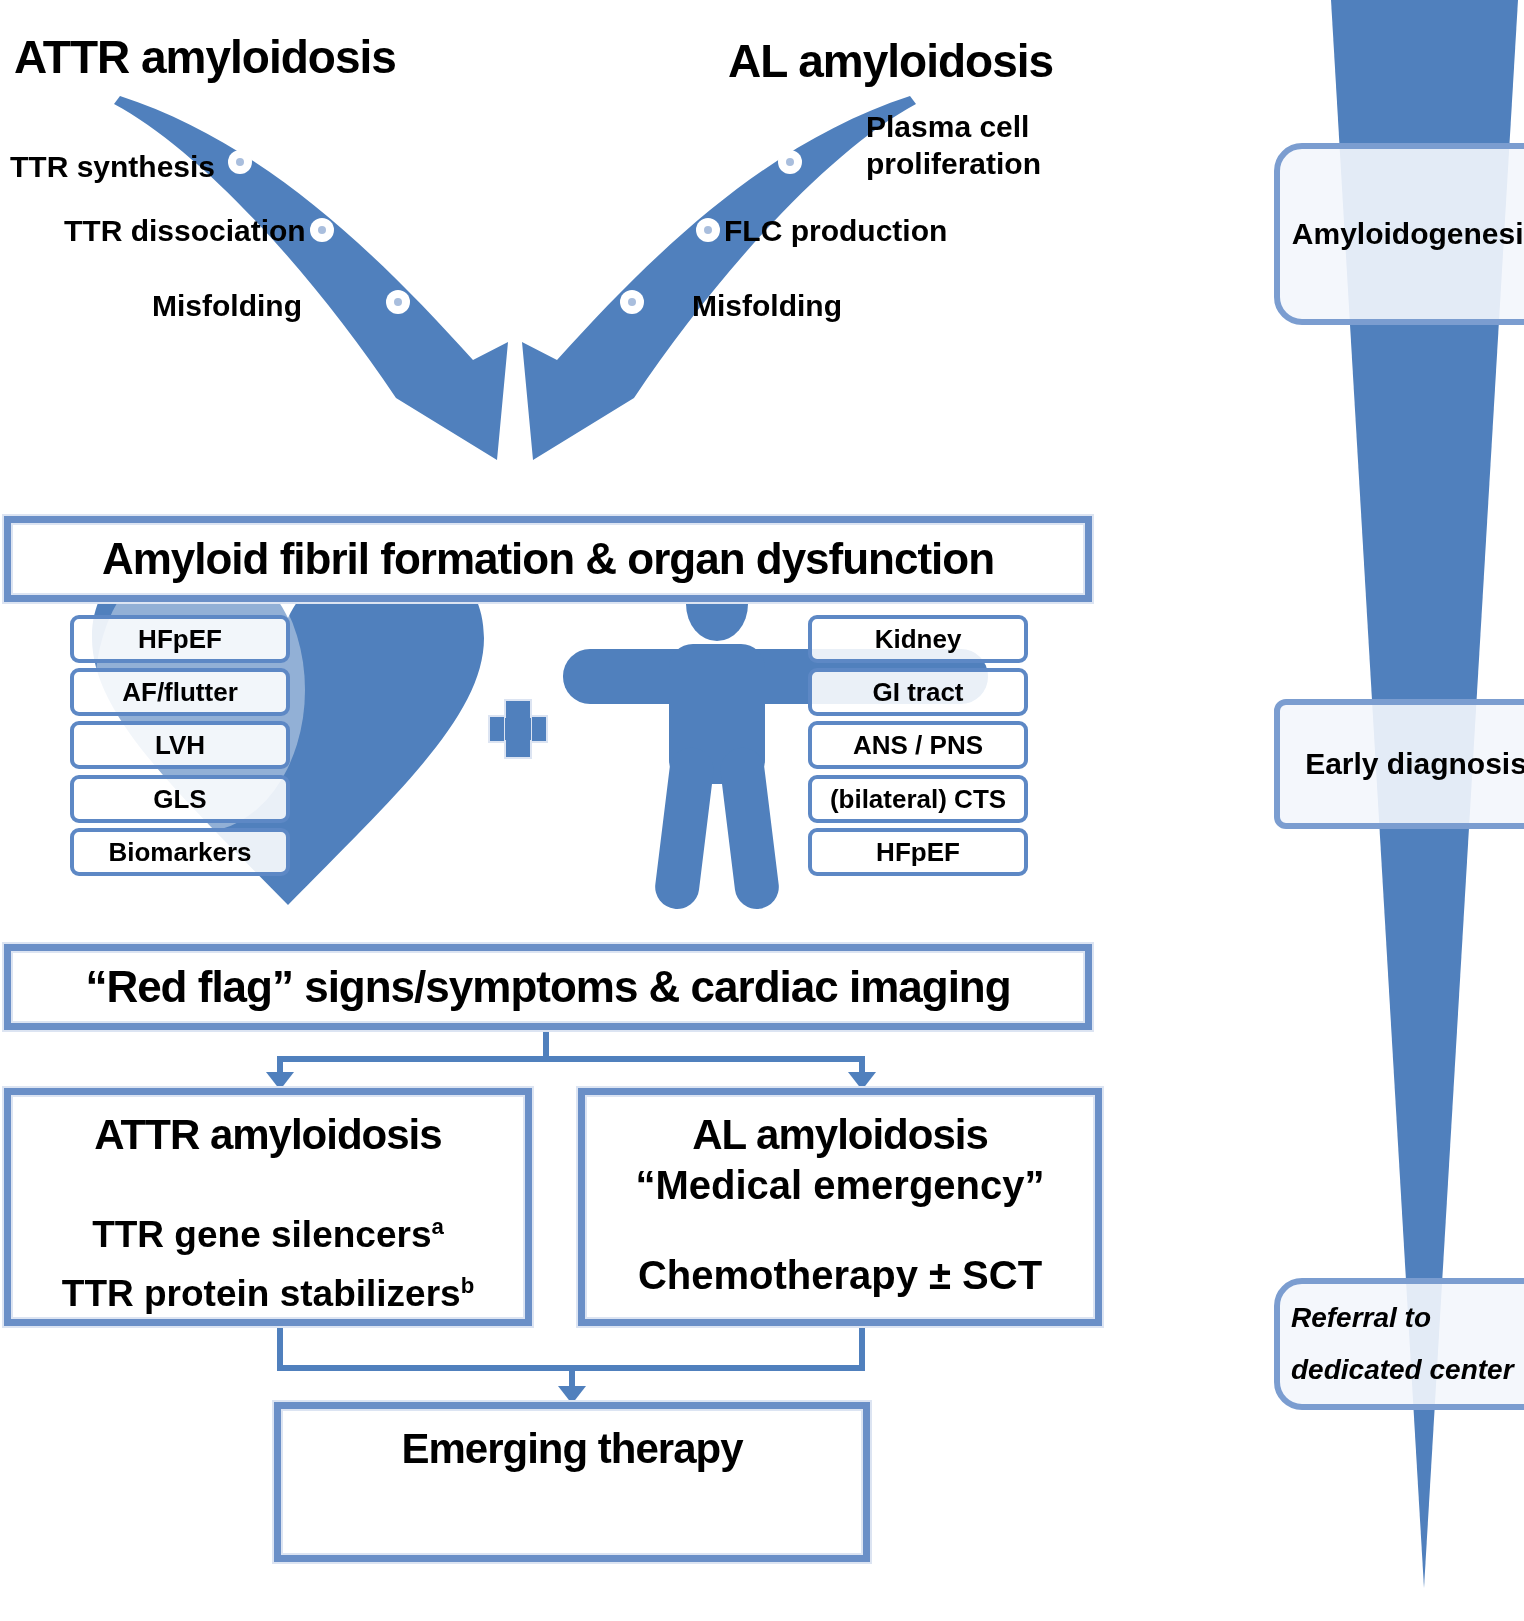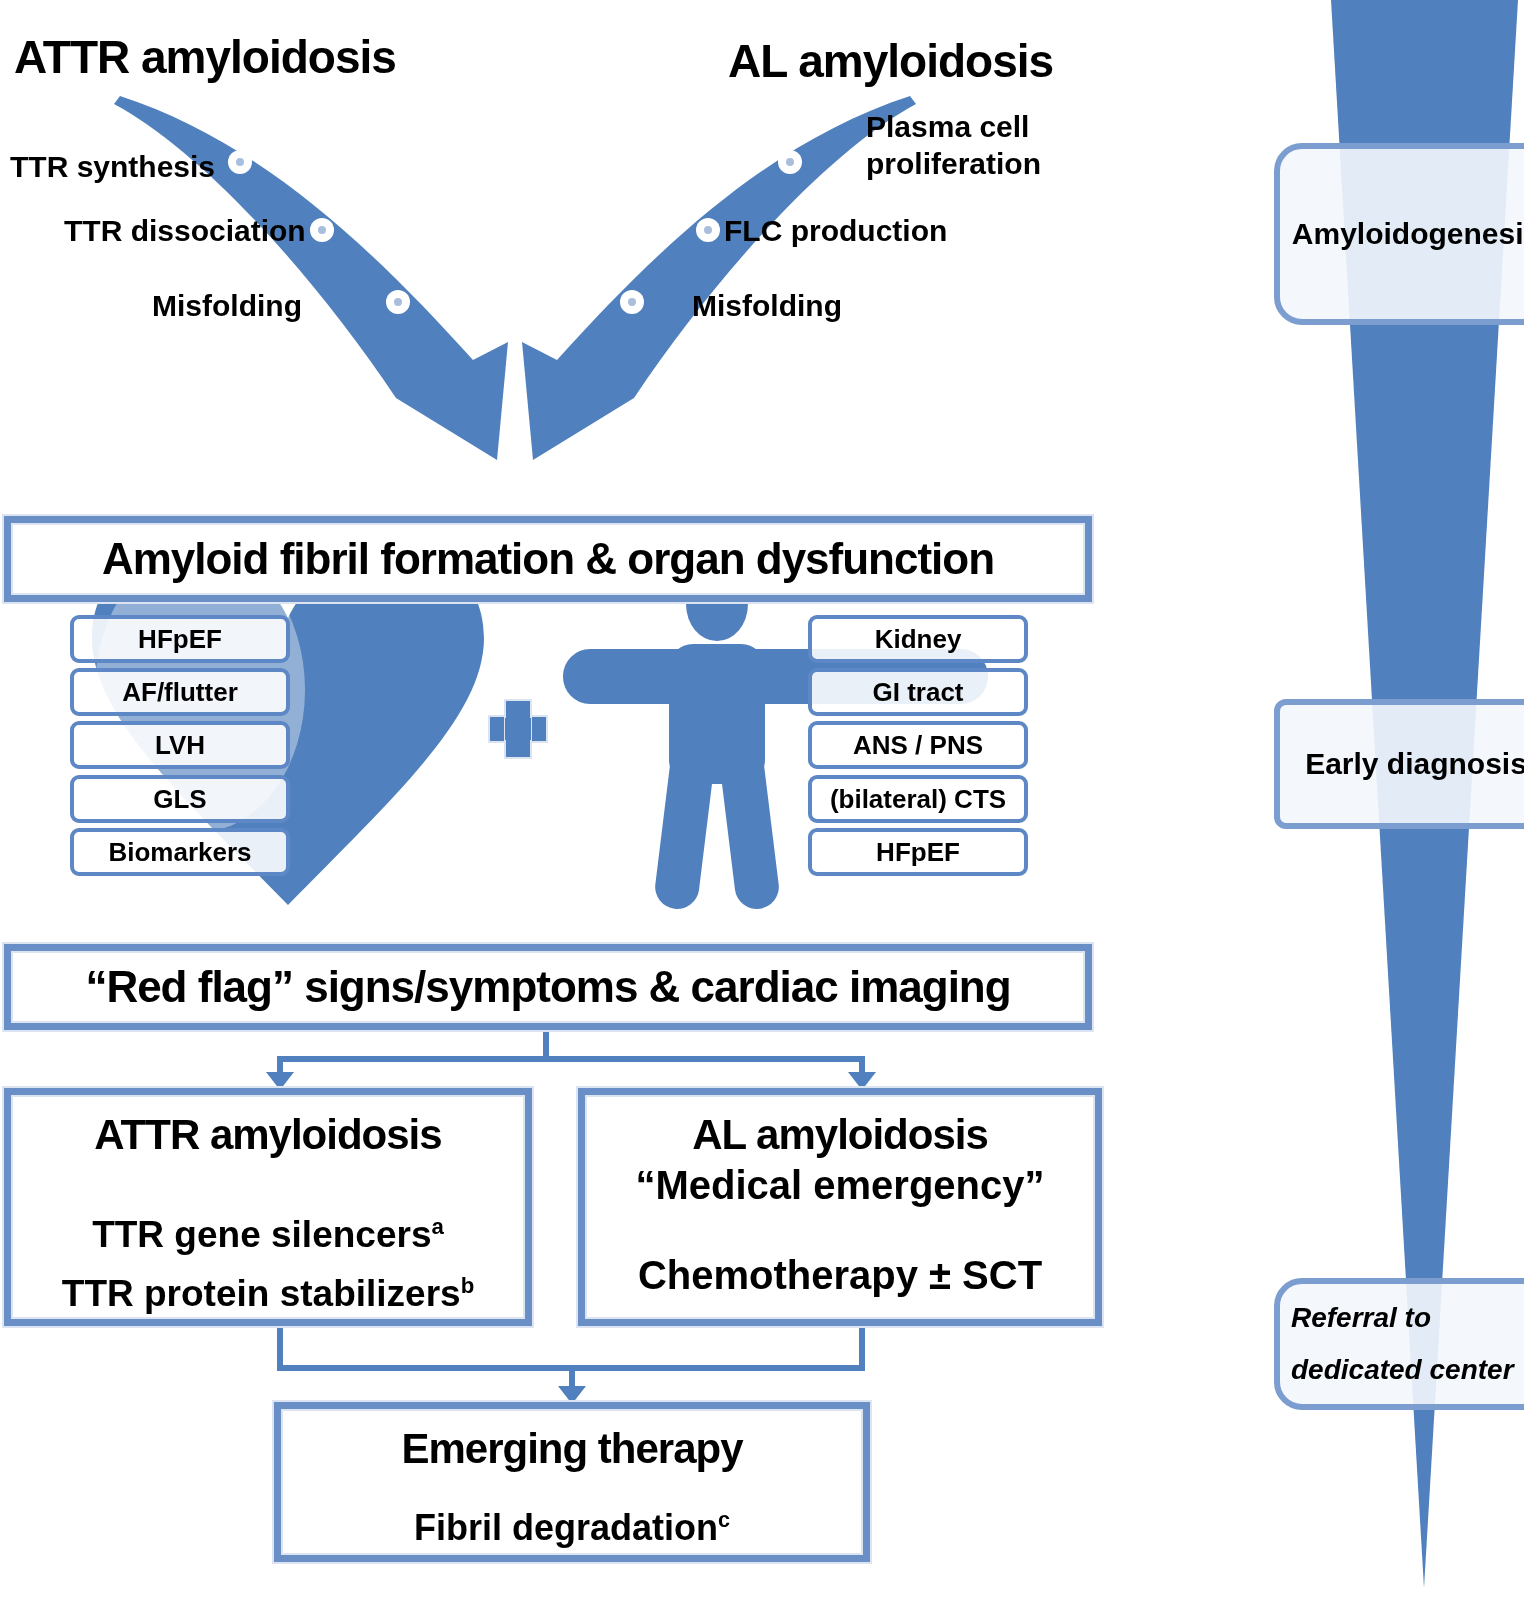--- a/index.html
+++ b/index.html
@@ -155,21 +155,20 @@
   <div class="abs overlay tbox" style="left:578px;top:1088px;width:524px;height:238px;">
     <div class="t-title">AL amyloidosis</div>
     <div class="t-sub">“Medical emergency”</div>
     <div style="height:42px;"></div>
     <div class="t-line" style="font-size:40px;">Chemotherapy ± SCT</div>
   </div>
 
   <div class="abs overlay tbox" style="left:274px;top:1402px;width:596px;height:160px;">
     <div class="t-title">Emerging therapy</div>
     <div style="height:22px;"></div>
-    <div class="t-line" style="font-size:36px;"><span>Fibril degradation</span><sup>c</sup></div>
   </div>
 
   <div class="abs overlay funnel-box" style="left:1230px;top:143px;width:284px;height:182px;">
     <span>Amyloidogenesis</span>
   </div>
   <div class="abs overlay funnel-box" style="left:1230px;top:699px;width:284px;height:130px;border-radius:12px;">
     <span>Early diagnosis</span>
   </div>
   <div class="abs overlay funnel-box" style="left:1230px;top:1278px;width:284px;height:132px;font-size:28px;font-style:italic;">
     <span style="display:block;width:250px;">Referral to dedicated center</span>

